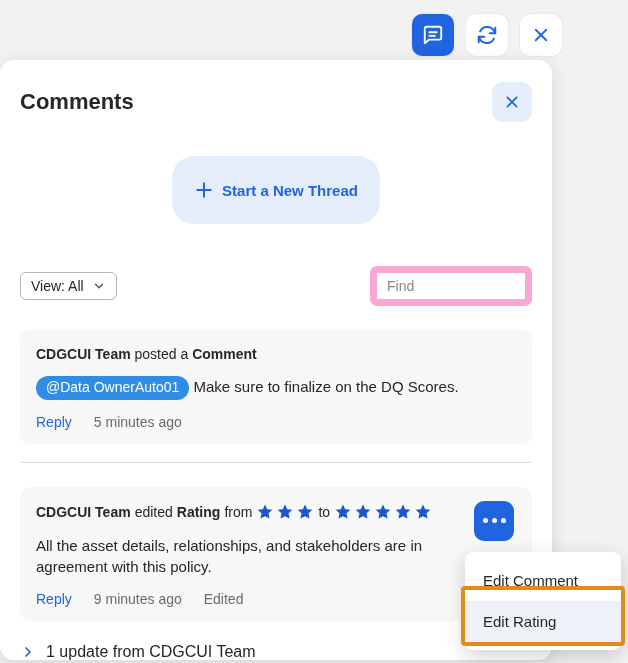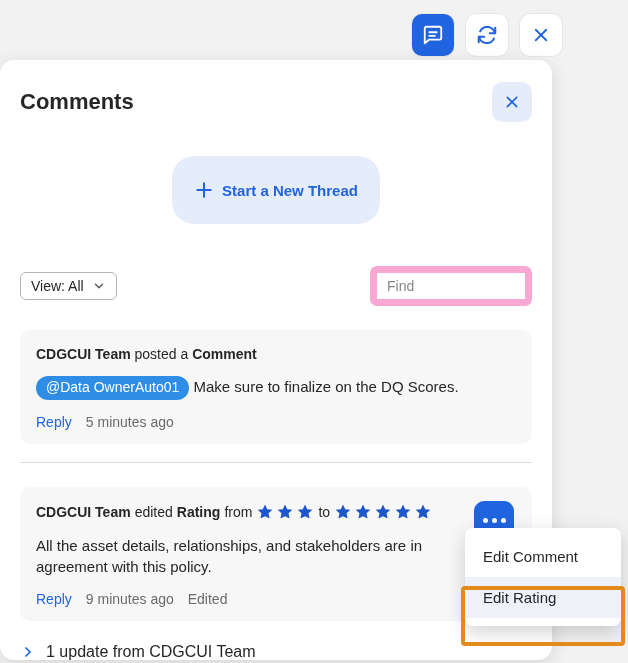--- a/index.html
+++ b/index.html
@@ -141,21 +141,21 @@
     display: inline-block;
     background: #2f8de6;
     color: #fff;
     border-radius: 12px;
     padding: 2px 10px;
     font-size: 14px;
   }
   .card-foot {
     margin-top: 14px;
     display: flex;
-    gap: 14px;
+    gap: 22px;
     font-size: 14px;
     align-items: center;
   }
   .reply-link { color: var(--blue-bright); }
   .muted { color: var(--gray); }
 
   .divider {
     height: 1px;
     background: var(--border);
     margin: 18px 0 0 0;
@@ -193,21 +193,21 @@
     display: flex;
     align-items: center;
     gap: 10px;
     margin-top: 22px;
     font-size: 16px;
   }
 
   .popover {
     position: absolute;
     left: 465px;
-    top: 528px;
+    top: 552px;
     width: 156px;
     background: var(--panel-bg);
     border-radius: 8px;
     box-shadow: 0 6px 20px rgba(0,0,0,0.18);
     padding: 8px 0;
     z-index: 10;
   }
   .popover-item {
     padding: 12px 18px;
     font-size: 15px;

